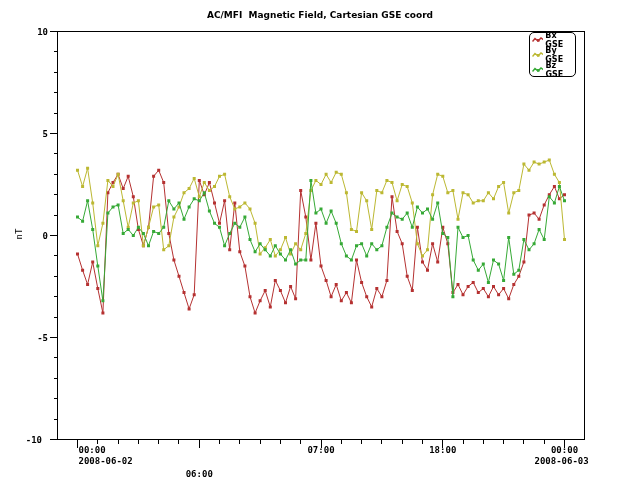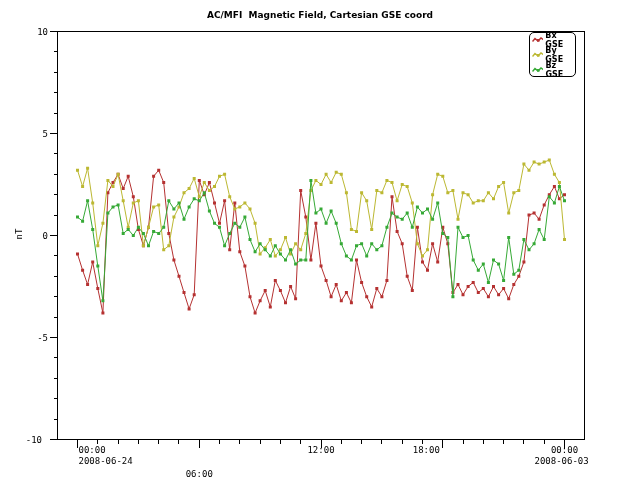--- a/index.html
+++ b/index.html
@@ -4,21 +4,21 @@
 <style>
   html,body{margin:0;padding:0;background:#fff;}
   .page{position:relative;width:640px;height:480px;background:#ffffff;overflow:hidden;
         font-family:"DejaVu Sans",sans-serif;color:#000;}
   .chart-title{position:absolute;top:10px;left:0;width:640px;text-align:center;
         font-size:9px;font-weight:bold;white-space:pre;}
   .y-axis-label{position:absolute;left:14px;top:229px;font-size:9px;
         font-family:"DejaVu Sans Mono",monospace;transform:rotate(-90deg);}
   svg.plot{position:absolute;left:0;top:0;}
   .tl{position:absolute;font-size:9px;font-family:"DejaVu Sans Mono",monospace;
-      line-height:10px;white-space:pre;}
+      line-height:10px;white-space:pre;font-weight:bold;}
   .tl.y{width:30px;text-align:right;}
   .legend{position:absolute;left:529px;top:32px;width:47px;background:#fff;
       border:1px solid #000;border-radius:5px;padding:2px 2px 2px 2px;
       display:flex;flex-direction:column;gap:6px;box-sizing:border-box;}
   .legend-row{display:flex;align-items:center;gap:2px;height:9px;}
   .legend-row span{font-size:8px;font-weight:bold;line-height:9px;
       font-family:"DejaVu Sans",sans-serif;}
 </style>
 </head>
 <body>
@@ -110,19 +110,19 @@
       <span>Bz GSE</span>
     </div>
   </div>
 
 <div class="tl y" style="left: 18px; top: 26.5px;">10</div>
     <div class="tl y" style="left: 18px; top: 128.5px;">5</div>
     <div class="tl y" style="left: 18px; top: 230.5px;">0</div>
     <div class="tl y" style="left: 18px; top: 332.5px;">-5</div>
     <div class="tl y" style="left: 12px; top: 434.5px;">-10</div>
     <div class="tl " style="left: 78.5px; width: 70px; text-align: left; top: 445px;">00:00</div>
-    <div class="tl " style="left: 78.5px; width: 70px; text-align: left; top: 456px;">2008-06-24</div>
+    <div class="tl " style="left: 78.5px; width: 70px; text-align: left; top: 456px;">2008-06-02</div>
     <div class="tl " style="left: 169.25px; width: 60px; text-align: center; top: 445px; margin-top: 24px;">06:00</div>
-    <div class="tl " style="left: 291px; width: 60px; text-align: center; top: 445px;">12:00</div>
-    <div class="tl " style="left: 412.75px; width: 60px; top: 445px;">18:00</div>
+    <div class="tl " style="left: 291px; width: 60px; text-align: center; top: 445px;">07:00</div>
+    <div class="tl " style="left: 412.75px; width: 60px; text-align: center; top: 445px;">18:00</div>
     <div class="tl " style="left: 534.5px; width: 60px; text-align: center; top: 445px;">00:00</div>
     <div class="tl " style="left: 534.5px; width: 60px; text-align: left; top: 456px;">2008-06-03</div>
   </div>
 
 </body></html>

